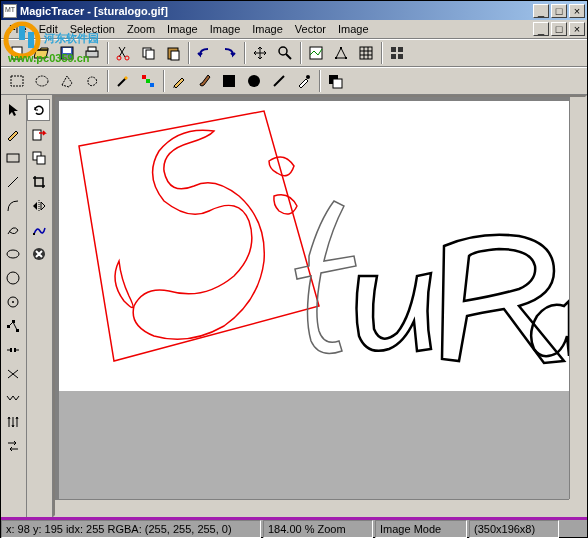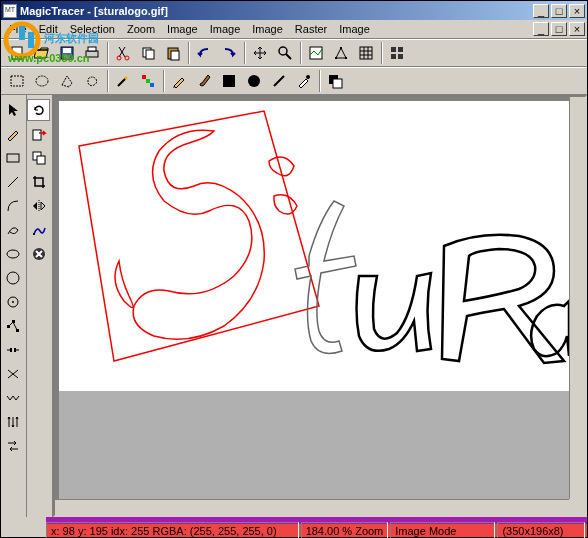--- a/index.html
+++ b/index.html
@@ -22,21 +22,21 @@
 .left-tools .tbtn { margin-bottom: 2px; }
 .left-tools2 { width: 26px; background: #d4d0c8; border-right: 1px solid #808080; display: flex; flex-direction: column; align-items: center; padding-top: 4px; }
 .left-tools2 .tbtn { margin-bottom: 2px; }
 .left-tools2 .tbtn.active { background: #fff; border: 1px solid #808080; }
 .canvas-area { flex: 1; background: #808080; position: relative; overflow: hidden; border: 2px inset #d4d0c8; }
 .canvas-white { position: absolute; left: 4px; top: 4px; width: 510px; height: 290px; background: #fff; }
 .canvas-gray { position: absolute; left: 4px; top: 294px; width: 510px; height: 165px; background: #b0b0b0; }
 .scroll-v { position: absolute; right: 0; top: 0; bottom: 16px; width: 16px; background: #d4d0c8; border-left: 1px solid #808080; }
 .scroll-h { position: absolute; bottom: 0; left: 0; right: 16px; height: 16px; background: #d4d0c8; border-top: 1px solid #808080; }
 .scroll-corner { position: absolute; bottom: 0; right: 0; width: 16px; height: 16px; background: #d4d0c8; }
-.statusbar { height: 20px; background: #ef4444; border-top: 7px solid #a21caf; display: flex; align-items: center; margin-left: 45px; }
+.statusbar { height: 20px; background: #a3a3a3; border-top: 3px solid #a21caf; display: flex; align-items: center; }
 .status-panel { height: 18px; border: 1px solid #808080; border-right-color: #fff; border-bottom-color: #fff; padding: 1px 4px; margin-right: 2px; font-size: 11px; display: flex; align-items: center; }
 .watermark { position: absolute; top: 18px; left: 2px; z-index: 100; pointer-events: none; }
 .red-outline { stroke: #e00; stroke-width: 1.5; fill: none; }
 .gray-outline { stroke: #666; stroke-width: 1.5; fill: none; }
 .black-outline { stroke: #000; stroke-width: 2.5; fill: none; }
 </style>
 </head>
 <body>
 
 <div class="window">
@@ -56,21 +56,21 @@
   </div>
 
   <div class="menubar">
     <div class="item">File</div>
     <div class="item">Edit</div>
     <div class="item">Selection</div>
     <div class="item">Zoom</div>
     <div class="item">Image</div>
     <div class="item">Image</div>
     <div class="item">Image</div>
-    <div class="item">Raster</div>
+    <div class="item">Vector</div>
     <div class="item">Image</div>
     <div class="mdi-btns">
       <div class="win-btn">
           <span>_</span>
         </div>
       <div class="win-btn">
           <span>□</span>
         </div>
       <div class="win-btn">
           <span>×</span>
@@ -408,22 +408,22 @@
       </div>
       <div class="canvas-gray"></div>
       <div class="scroll-v"></div>
       <div class="scroll-h"></div>
       <div class="scroll-corner"></div>
     </div>
   </div>
 
   <div class="statusbar">
     <div class="status-panel" style="width:260px">x: 98 y: 195 idx: 255  RGBA: (255, 255, 255, 0)</div>
-    <div class="status-panel" style="width:90px">184.00 % Zoom</div>
-    <div class="status-panel" style="width:108px">Image Mode</div>
+    <div class="status-panel" style="width:110px">184.00 % Zoom</div>
+    <div class="status-panel" style="width:92px">Image Mode</div>
     <div class="status-panel" style="width:90px">(350x196x8)</div>
   </div>
 </div>
 
 <div class="watermark">
   <svg width="170" height="50">
     <circle cx="20" cy="22" r="16" fill="none" stroke="#f29b00" stroke-width="5"></circle>
     <rect x="17" y="8" width="6" height="14" fill="#2fa4d8"></rect>
     <rect x="26" y="14" width="6" height="16" fill="#2fa4d8"></rect>
     <text x="42" y="24" font-size="20" font-weight="bold" fill="#2fa4d8">河东软件园</text>

